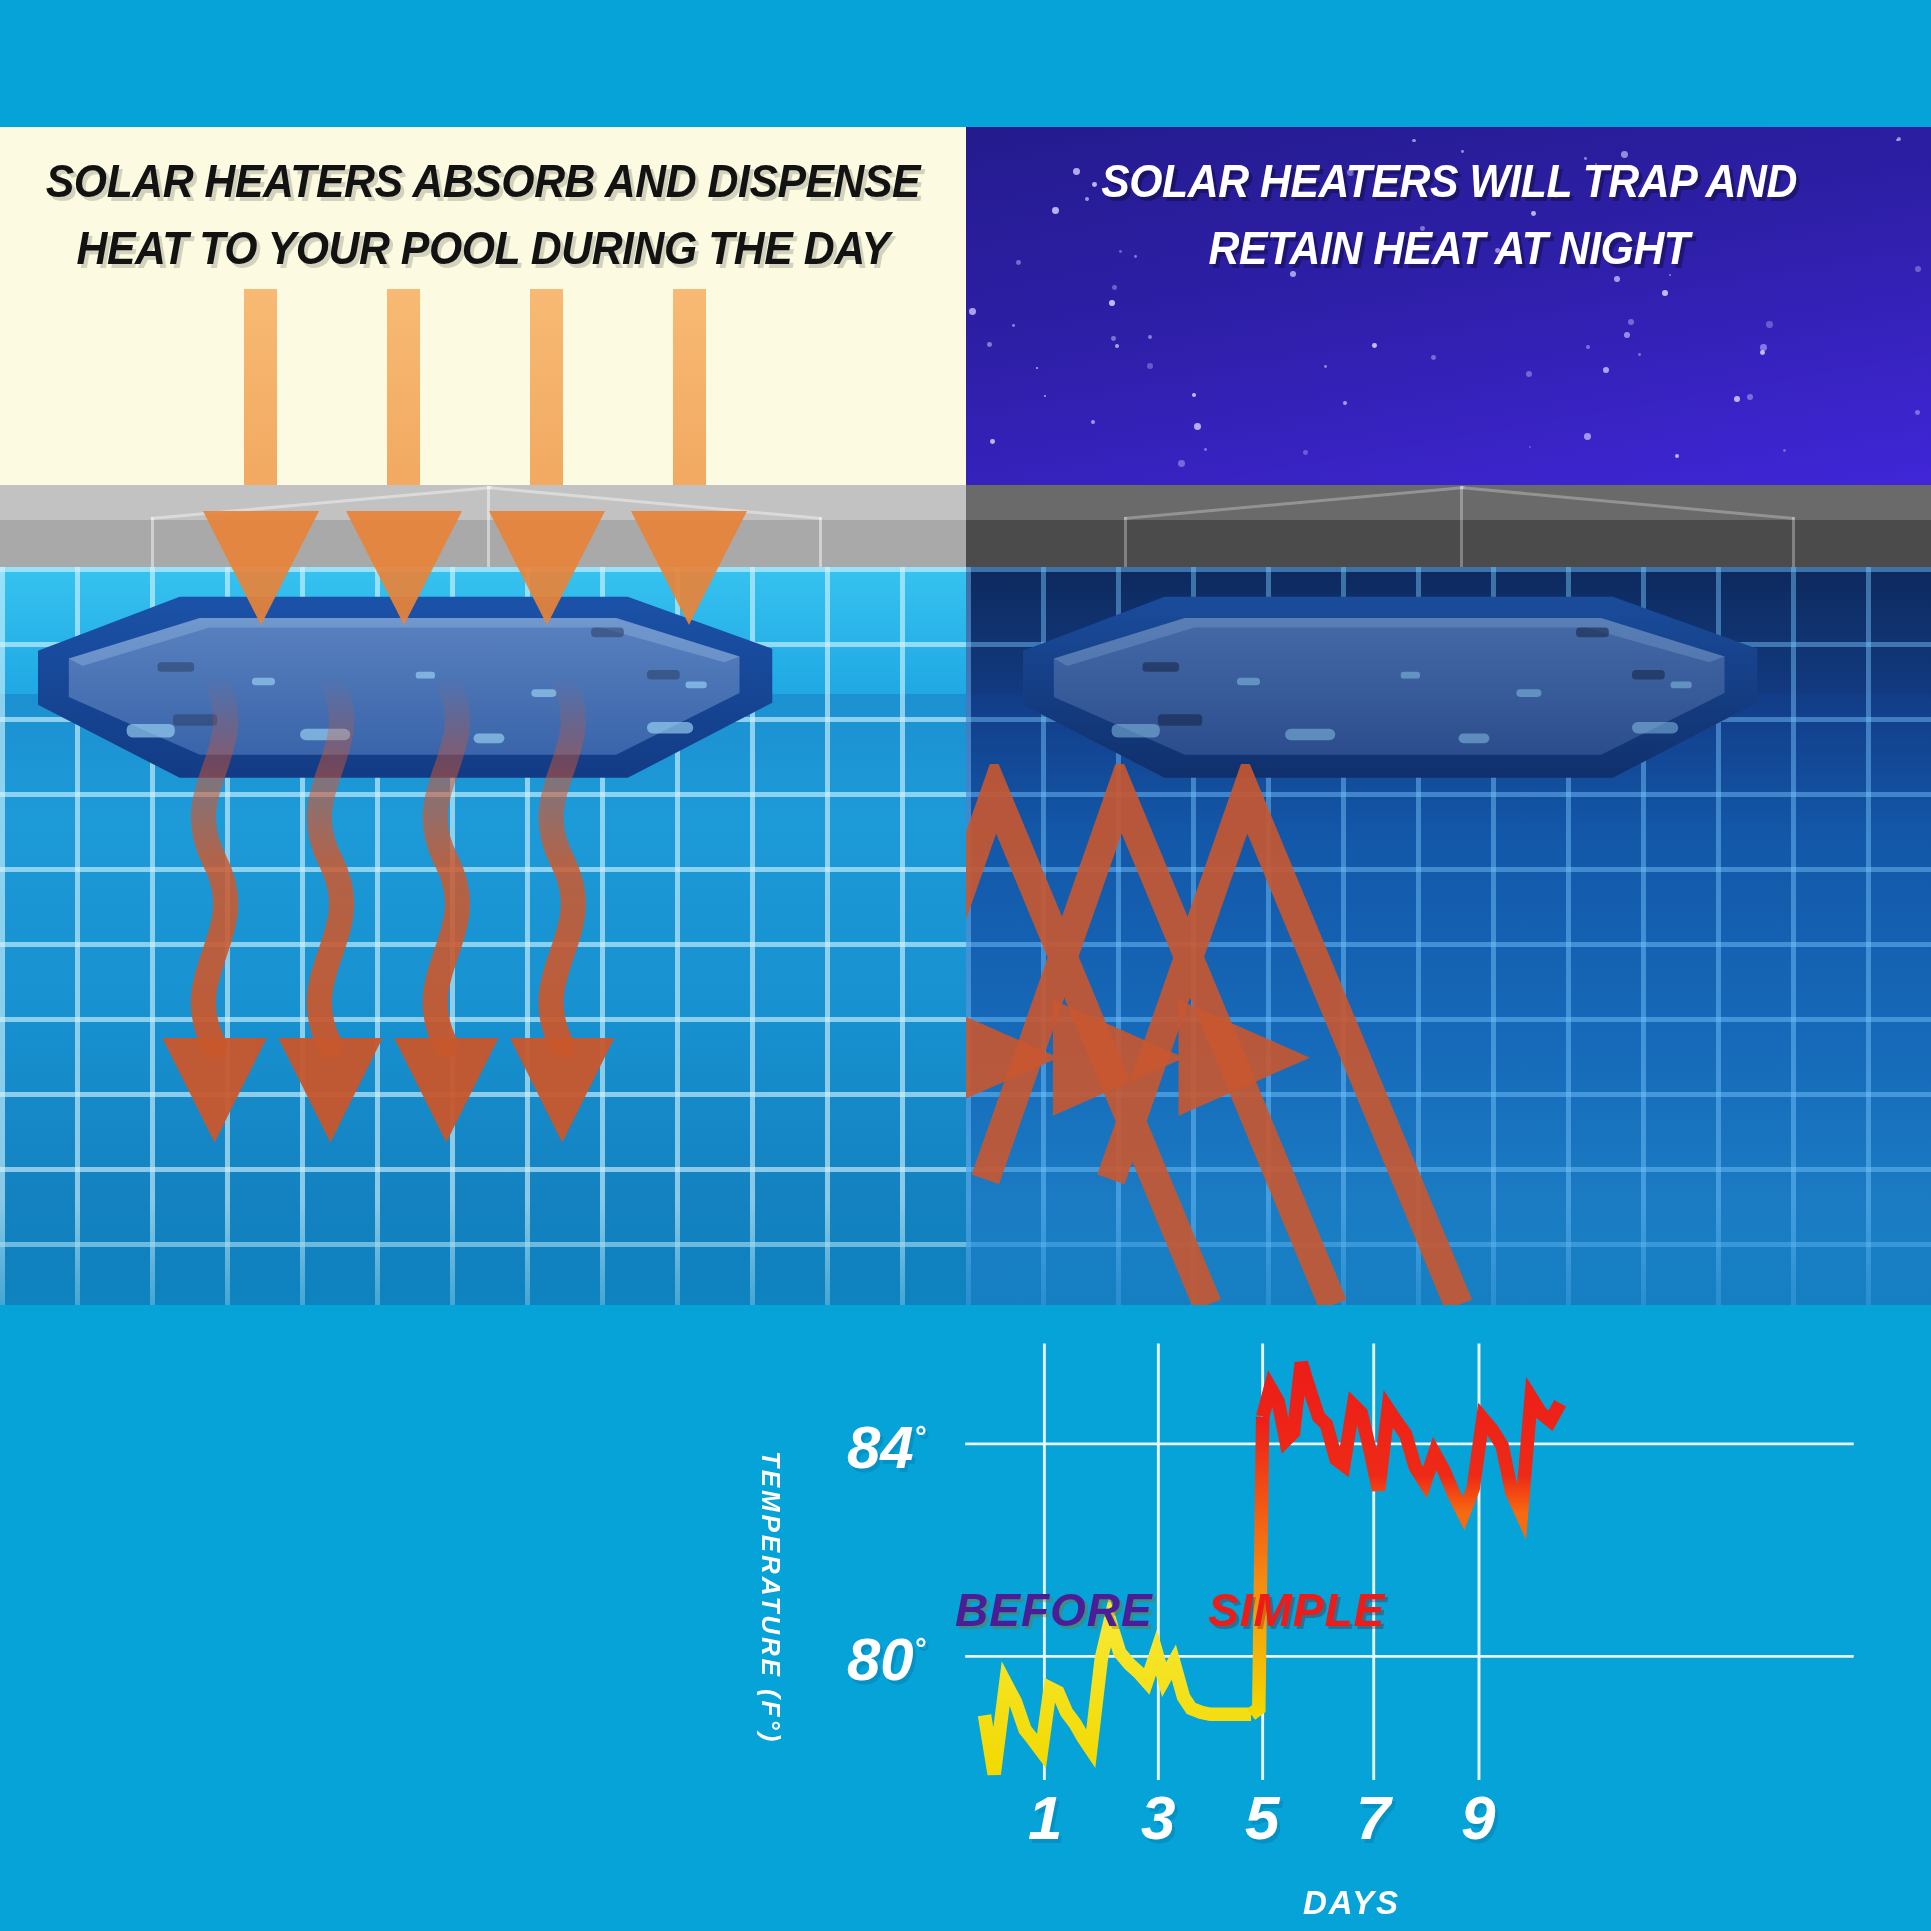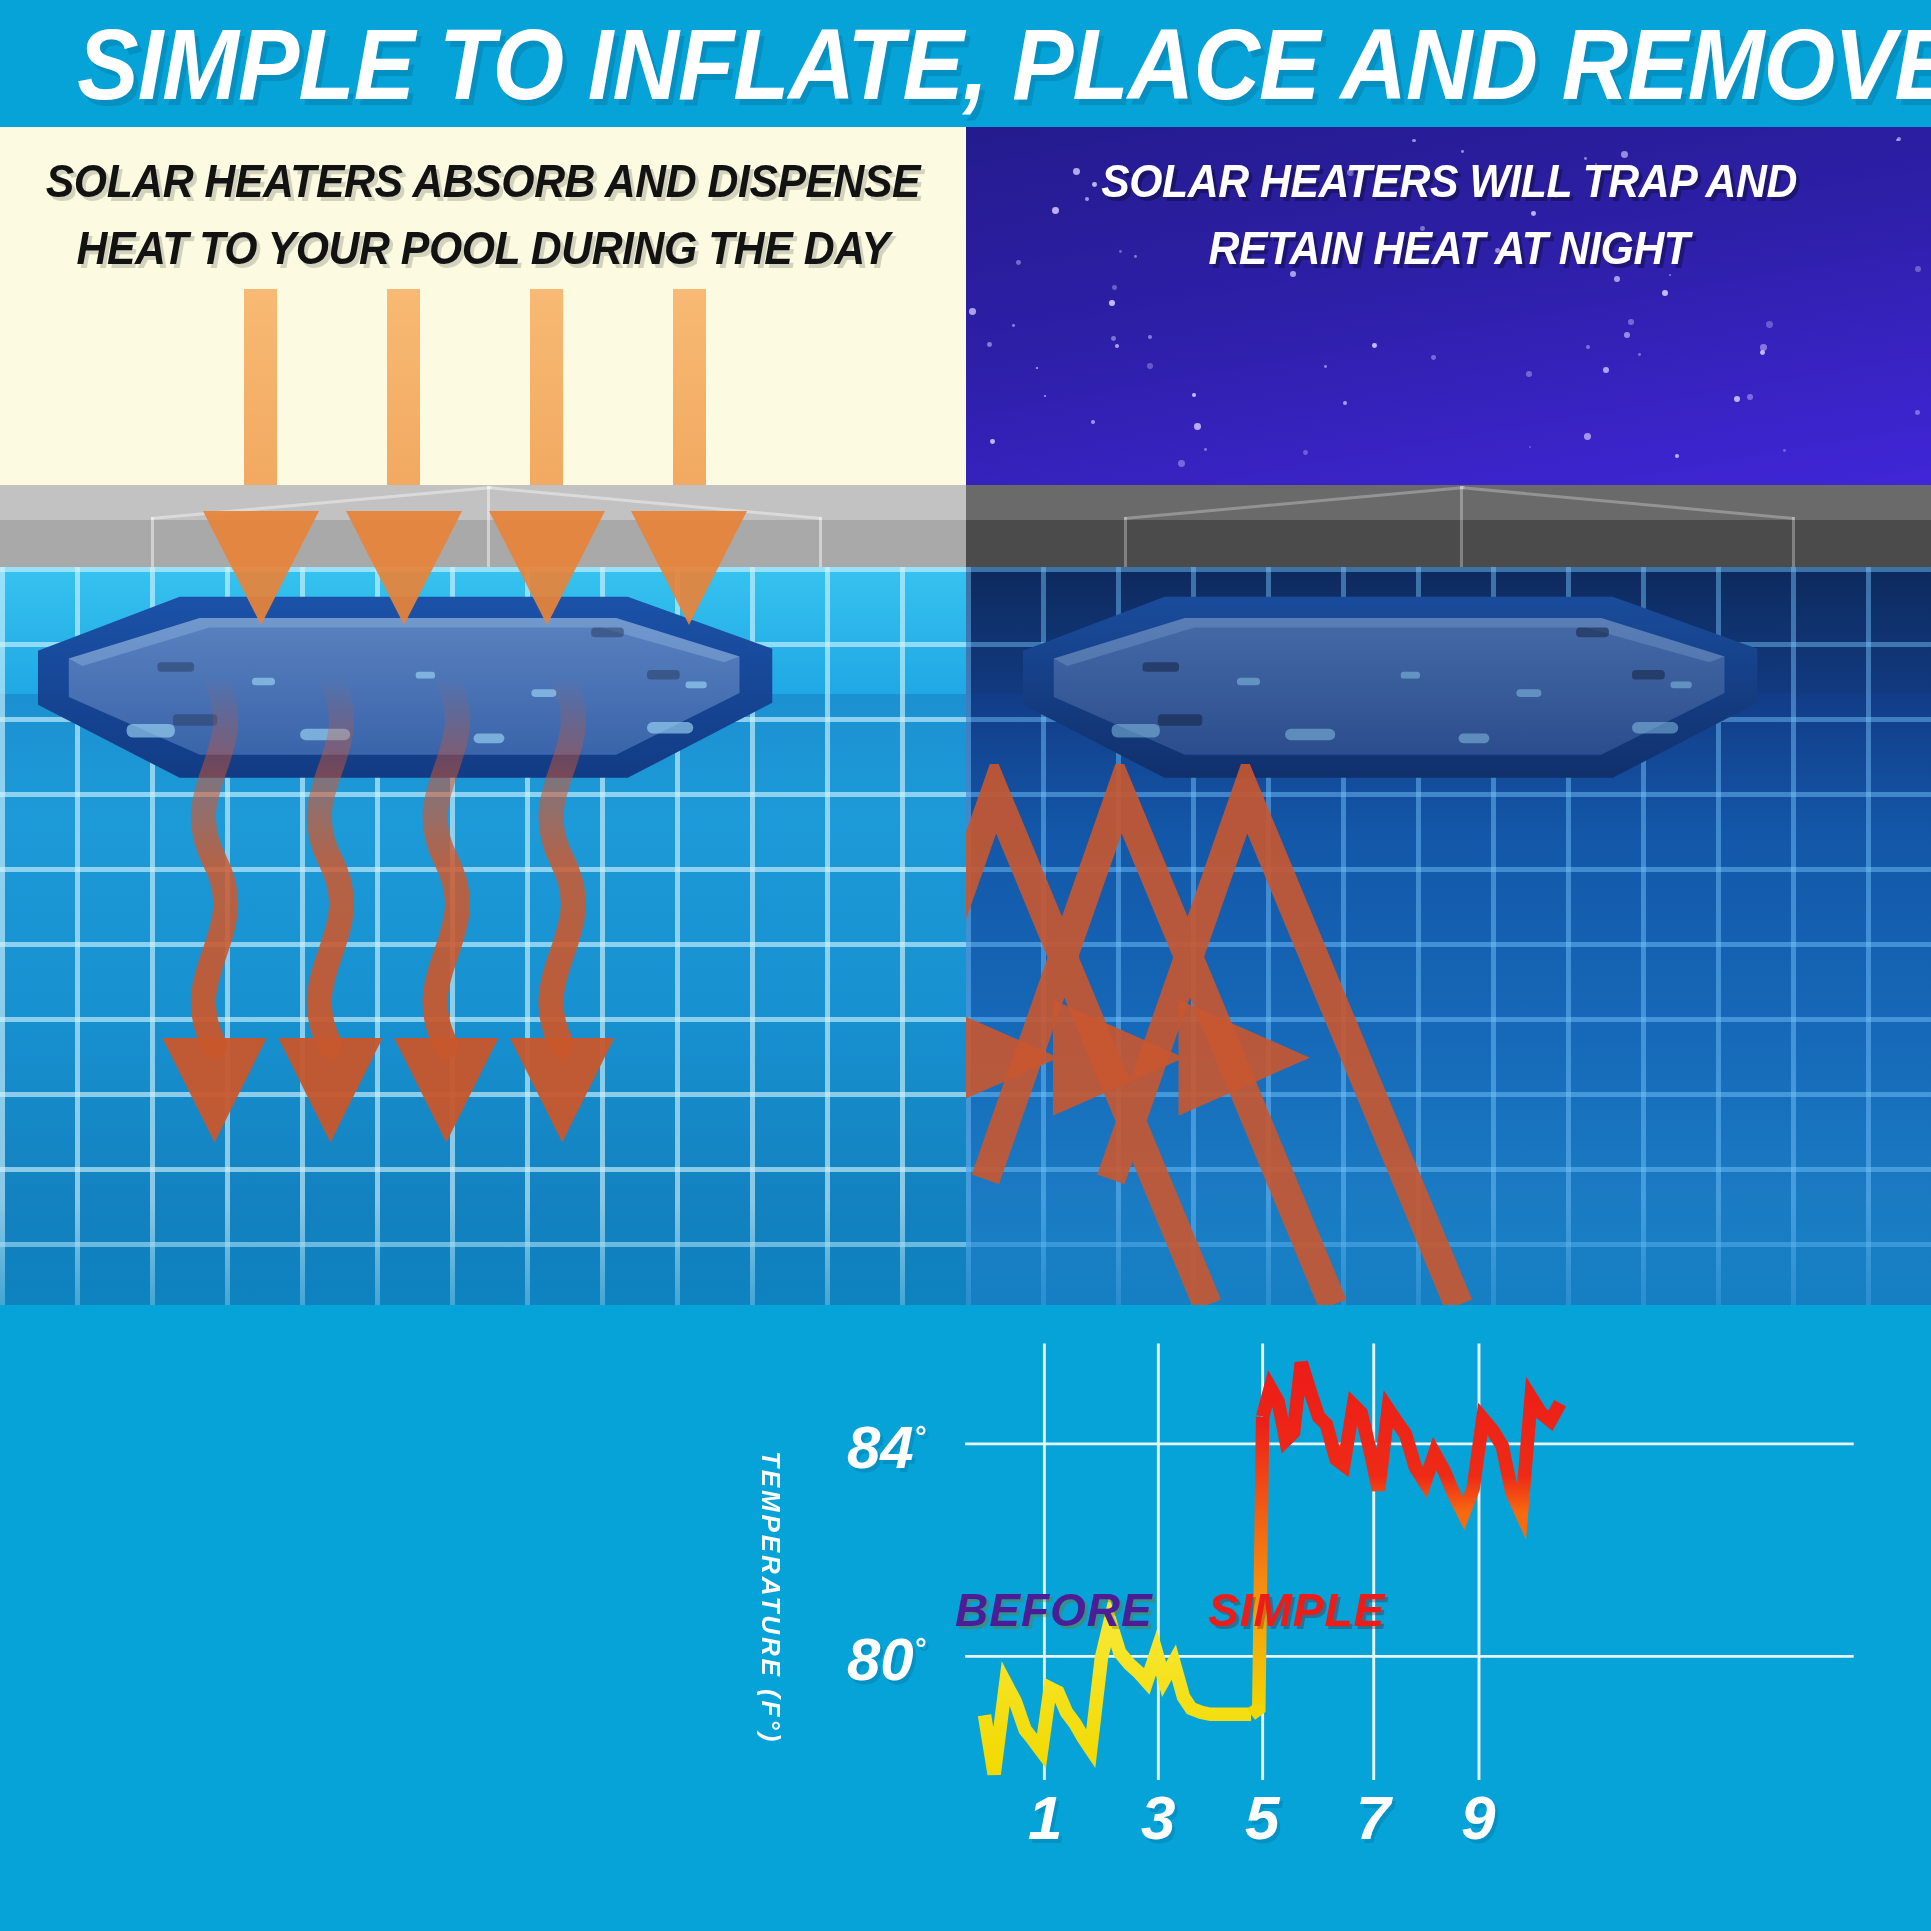--- a/index.html
+++ b/index.html
@@ -117,23 +117,20 @@
     font-style:italic;font-size:46px;letter-spacing:1px;white-space:nowrap;
   }
   #tag-before{left:154px;top:259px;color:#4c1d95;text-shadow:2.9px 2.9px 0 rgba(140,110,0,.35);}
   #tag-after{left:407px;top:259px;color:#ed1c18;text-shadow:2.9px 2.9px 0 rgba(130,0,0,.30);}
 </style>
 </head>
 <body>
 
 <div id="page">
 
-  <div id="header">
-    <div id="header-title">SIMPLE TO INFLATE, PLACE AND REMOVE</div>
-  </div>
 
   <div class="panel" id="panel-day">
 
     <div class="sky" id="sky-day"></div>
 
     <div class="panel-heading" id="heading-day">
       <div>SOLAR HEATERS ABSORB AND DISPENSE</div>
       <div>HEAT TO YOUR POOL DURING THE DAY</div>
     </div>
 
@@ -413,16 +410,17 @@
 
       <div class="series-tag" id="tag-before">BEFORE</div>
       <div class="series-tag" id="tag-after">SIMPLE</div>
 
       <div class="xtick" style="left:227px;">1</div>
       <div class="xtick" style="left:340px;">3</div>
       <div class="xtick" style="left:444px;">5</div>
       <div class="xtick" style="left:555px;">7</div>
       <div class="xtick" style="left:660px;">9</div>
 
+      <div id="xlabel">DAYS</div>
     </div>
   </div>
 </div>
 
 
 </body></html>

